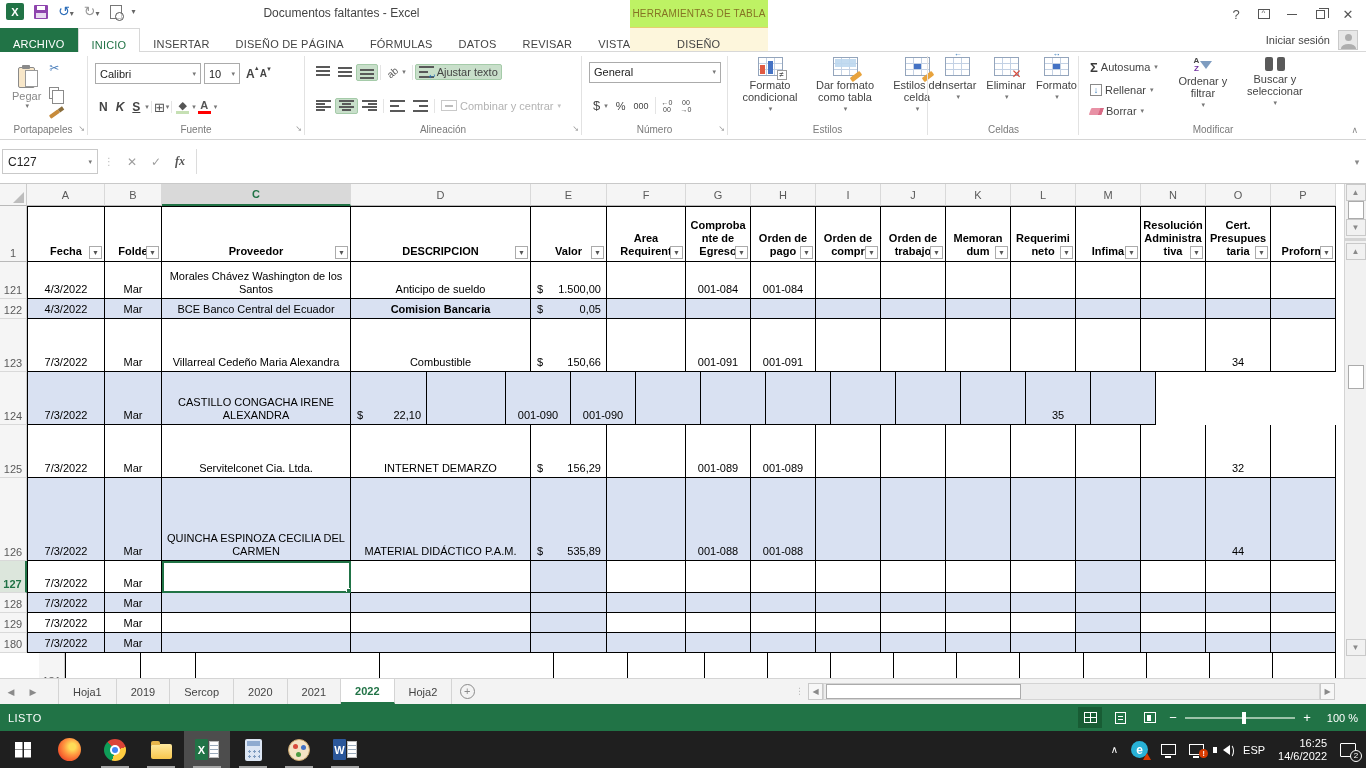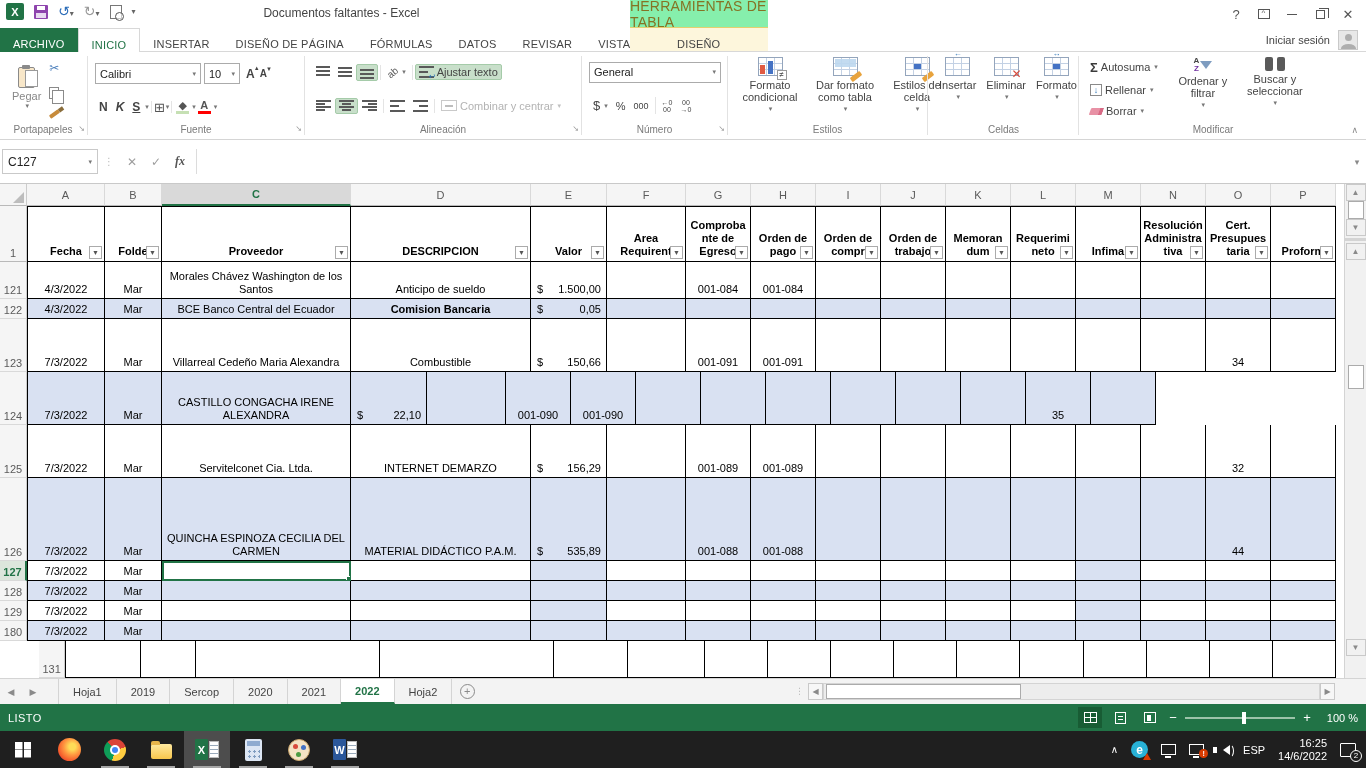--- a/index.html
+++ b/index.html
@@ -13,21 +13,21 @@
   .xl-logo{width:18px;height:17px;background:#217346;border-radius:2px;color:#fff;font-weight:bold;font-size:11px;display:flex;align-items:center;justify-content:center}
   .save-ico{width:14px;height:14px;background:#8E44AD;position:relative;border-radius:1px}
   .save-ico:before{content:"";position:absolute;top:1px;left:3px;width:8px;height:4px;background:#fff}
   .save-ico:after{content:"";position:absolute;bottom:1px;left:2px;width:10px;height:5px;background:#E8DAF0}
   .undo-ico{color:#2B6CB8;font-size:14px;line-height:14px}
   .redo-ico{color:#9a9a9a;font-size:14px;line-height:14px}
   .pp-ico{width:12px;height:14px;border:1px solid #777;position:relative;background:#fff}
   .pp-ico:after{content:"";position:absolute;right:-3px;bottom:-3px;width:7px;height:7px;border:1.5px solid #555;border-radius:50%;background:rgba(255,255,255,.6)}
   .mini-dd{font-size:8px;color:#666}
   #title{position:absolute;left:0;top:6px;width:683px;text-align:center;color:#444;font-size:12px}
-  #ctx-top{position:absolute;left:630px;top:0;width:138px;height:28px;background:#86efac;border-bottom:1px solid #E6CF6F;color:#857324;font-size:14px;display:flex;align-items:center;justify-content:center;letter-spacing:.2px}
+  #ctx-top{position:absolute;left:630px;top:0;width:138px;height:28px;background:#bef264;border-bottom:1px solid #E6CF6F;color:#857324;font-size:10px;display:flex;align-items:center;justify-content:center;letter-spacing:.2px}
   .winctl{position:absolute;right:4px;top:0;height:28px;display:flex;align-items:center}
   .wbtn{width:28px;height:24px;display:flex;align-items:center;justify-content:center;color:#555;font-size:13px}
   .ico-min{width:10px;height:1px;background:#555;display:block}
   .ico-restore{width:9px;height:9px;border:1px solid #555;position:relative;display:block}
   .ico-restore:before{content:"";position:absolute;top:-3px;left:2px;width:9px;height:9px;border:1px solid #555;border-bottom:none;border-left:none}
   .ico-ribopt{width:12px;height:10px;border:1px solid #555;position:relative;display:block}
   .ico-ribopt:after{content:"^";position:absolute;left:2.5px;top:-2px;font-size:8px;color:#555}
 
   
   #tabrow{position:absolute;top:28px;left:0;width:1366px;height:24px;background:#fff;border-bottom:1px solid #D8D8D8}
@@ -815,21 +815,21 @@
         <div class="dcell band" style="width: 65px;">001-088</div>
         <div class="dcell band" style="width: 65px;"></div>
         <div class="dcell band" style="width: 65px;"></div>
         <div class="dcell band" style="width: 65px;"></div>
         <div class="dcell band" style="width: 65px;"></div>
         <div class="dcell band" style="width: 65px;"></div>
         <div class="dcell band" style="width: 65px;"></div>
         <div class="dcell band" style="width: 65px;">44</div>
         <div class="dcell band" style="width: 65px;"></div>
       </div>
-      <div class="xrow" style="height: 20px;">
+      <div class="xrow" style="height: 32px;">
         <div class="rnum cur">127</div>
         <div class="dcell first" style="width: 78px;">7/3/2022</div>
         <div class="dcell" style="width: 57px;">Mar</div>
         <div class="dcell selcell" style="width: 189px;">
           <span class="fillhandle"></span>
         </div>
         <div class="dcell" style="width: 180px;"></div>
         <div class="dcell band" style="width: 76px;"></div>
         <div class="dcell" style="width: 79px;"></div>
         <div class="dcell" style="width: 65px;"></div>

